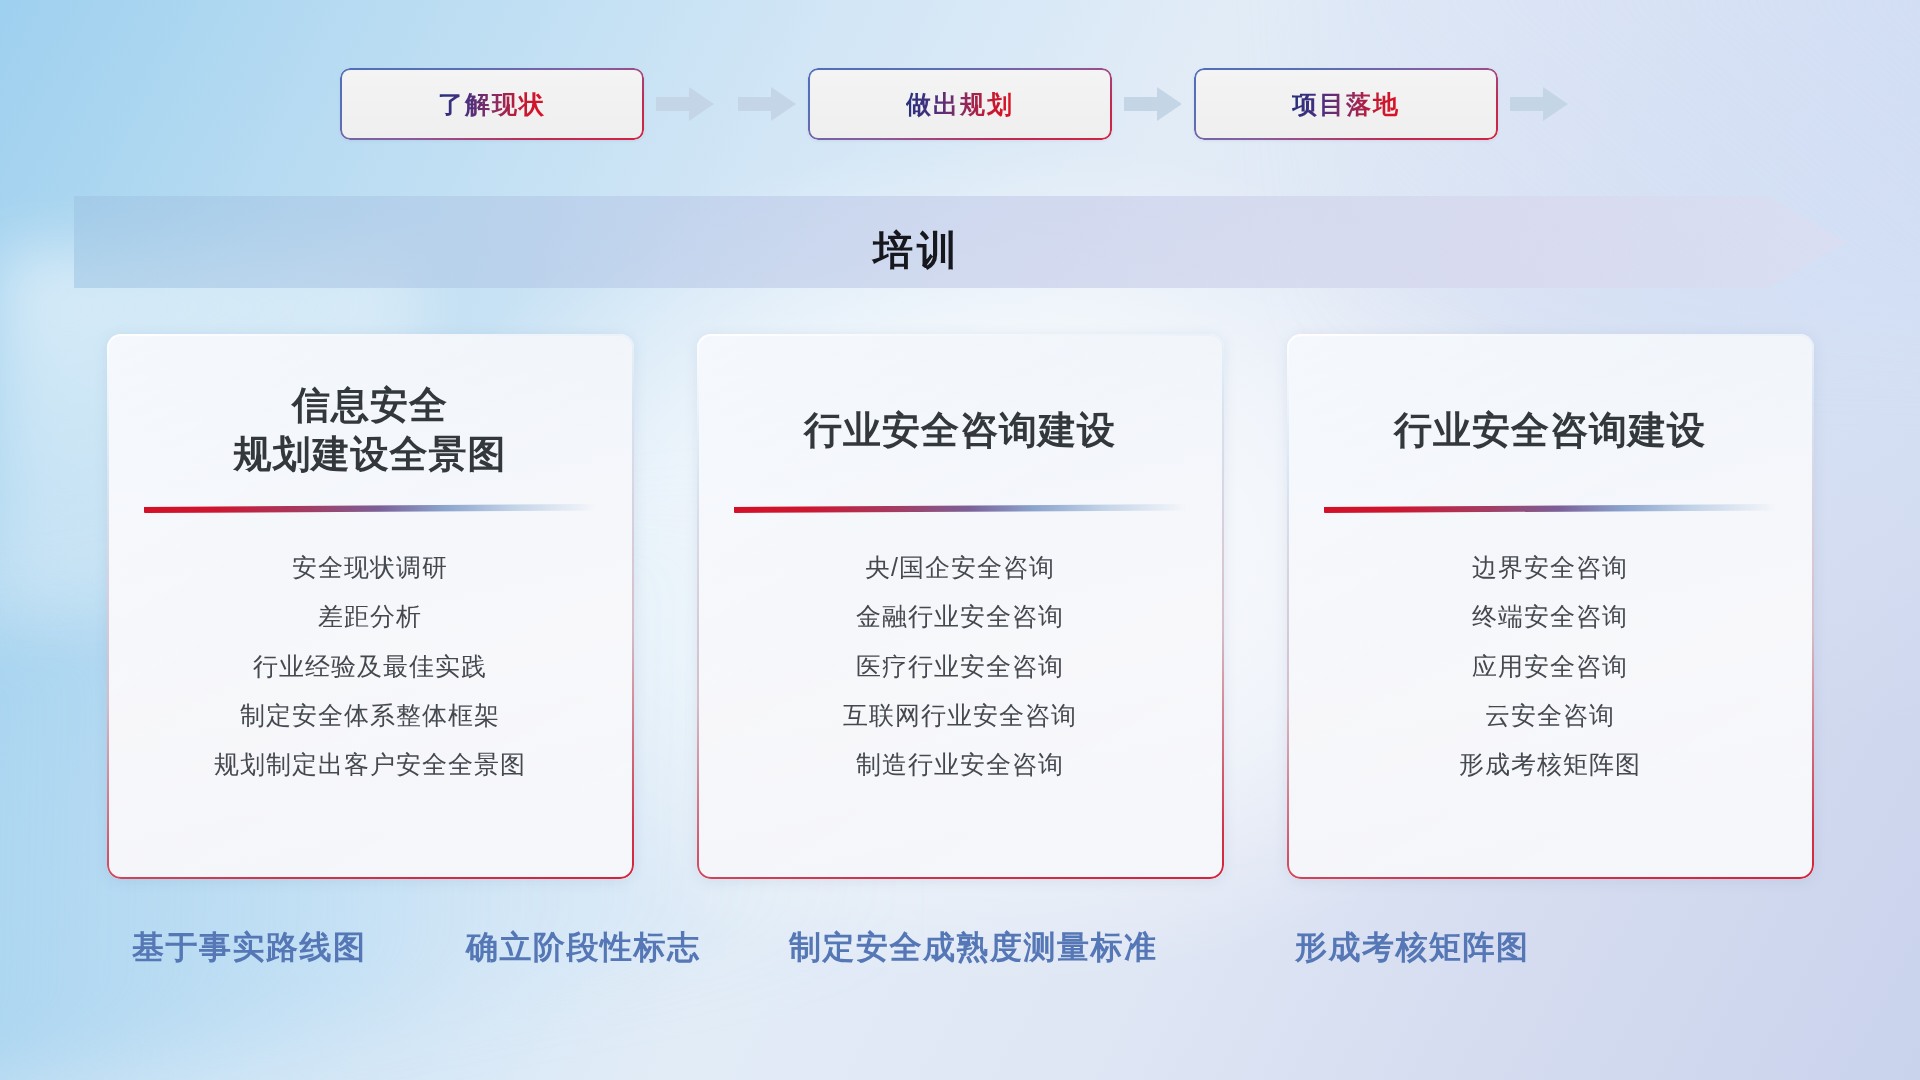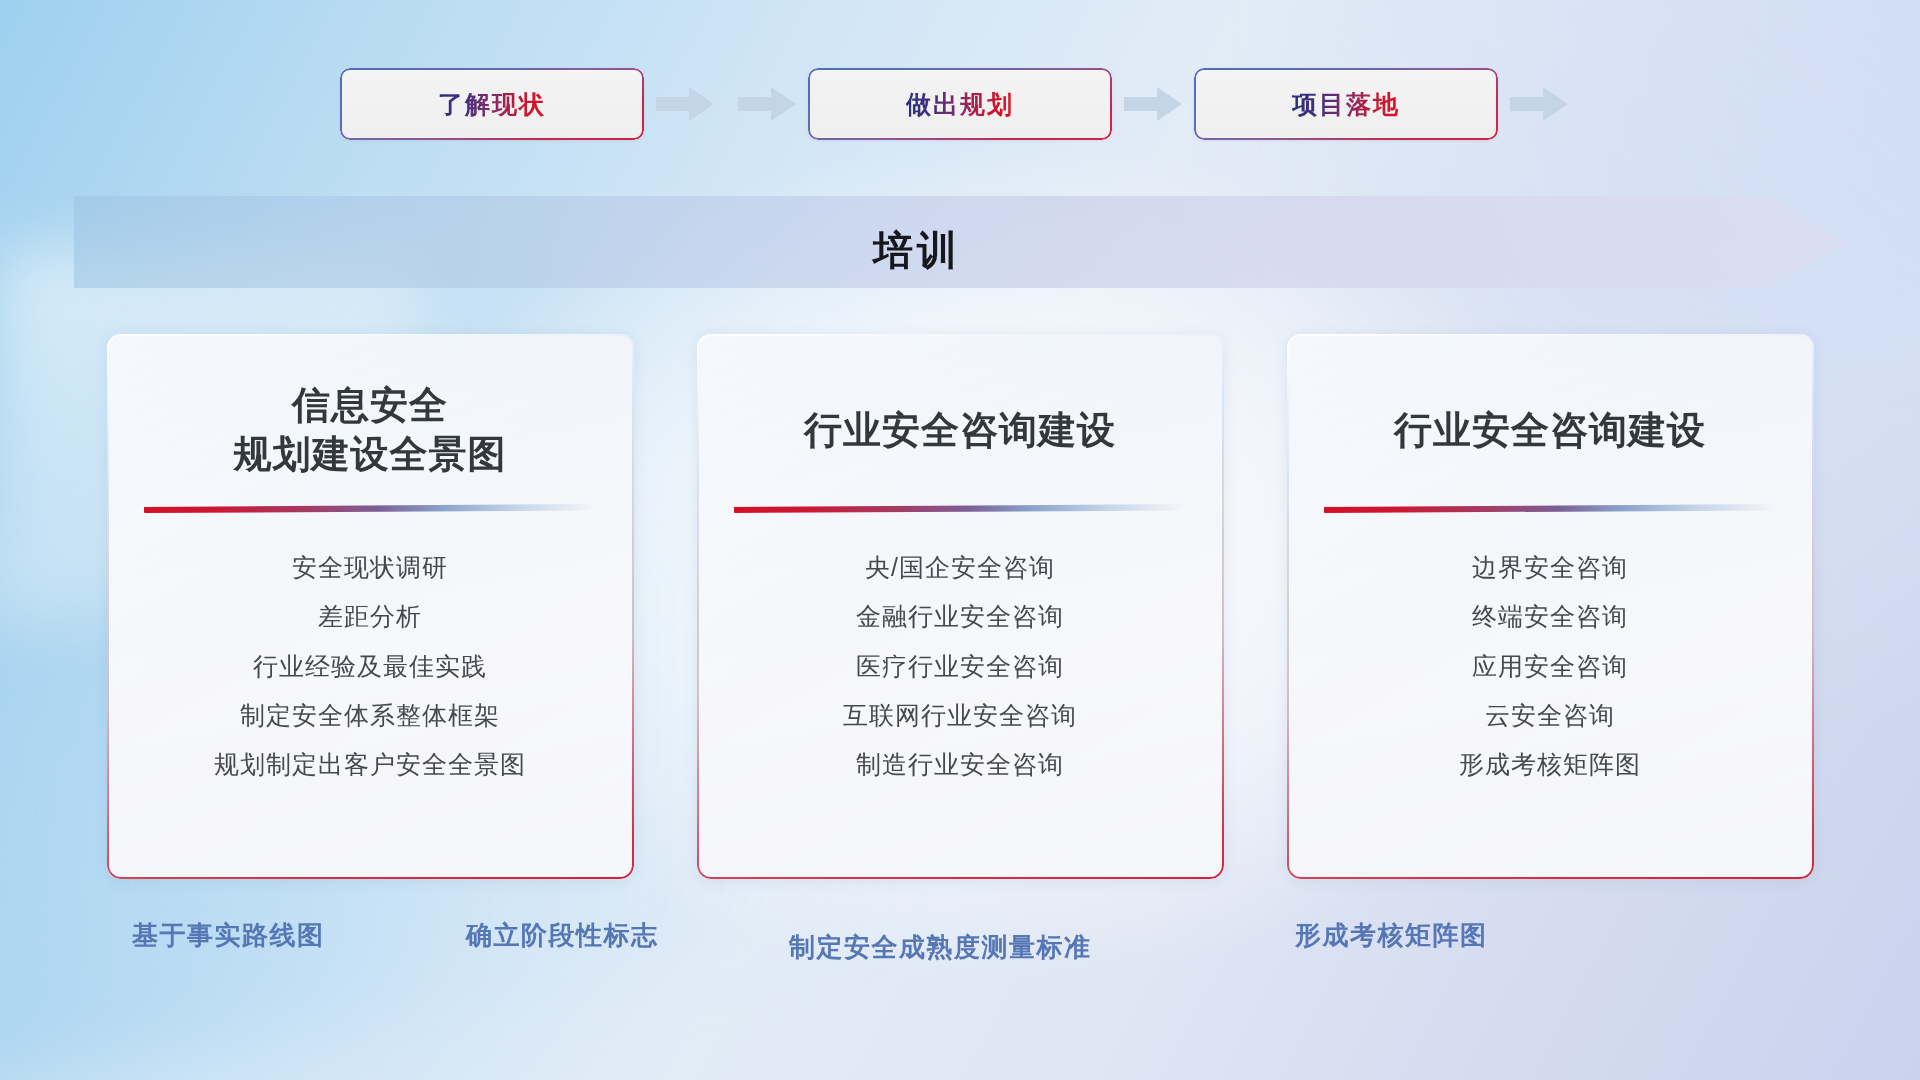--- a/index.html
+++ b/index.html
@@ -228,30 +228,30 @@
 
   
   #captions {
     position: absolute;
     left: 0; top: 918px;
     width: 1920px;
     height: 46px;
   }
   .caption {
     position: absolute;
-    top: 0;
-    font-size: 26px;
+    top: 8px;
+    font-size: 32px;
     font-weight: 700;
     letter-spacing: 1.5px;
     color: #5577b5;
     white-space: nowrap;
   }
   .cap-0 { left: 132px; }
   .cap-1 { left: 466px; text-align: center; }
-  .cap-2 { left: 789px; margin-top: 12px; }
+  .cap-2 { left: 789px; }
   .cap-3 { left: 1295px; }
 </style>
 </head>
 <body>
 
 <div id="stage">
 
   <div class="bgstreak streak-a"></div>
   <div class="bgstreak streak-b"></div>
   <div class="bgstreak streak-c"></div>

